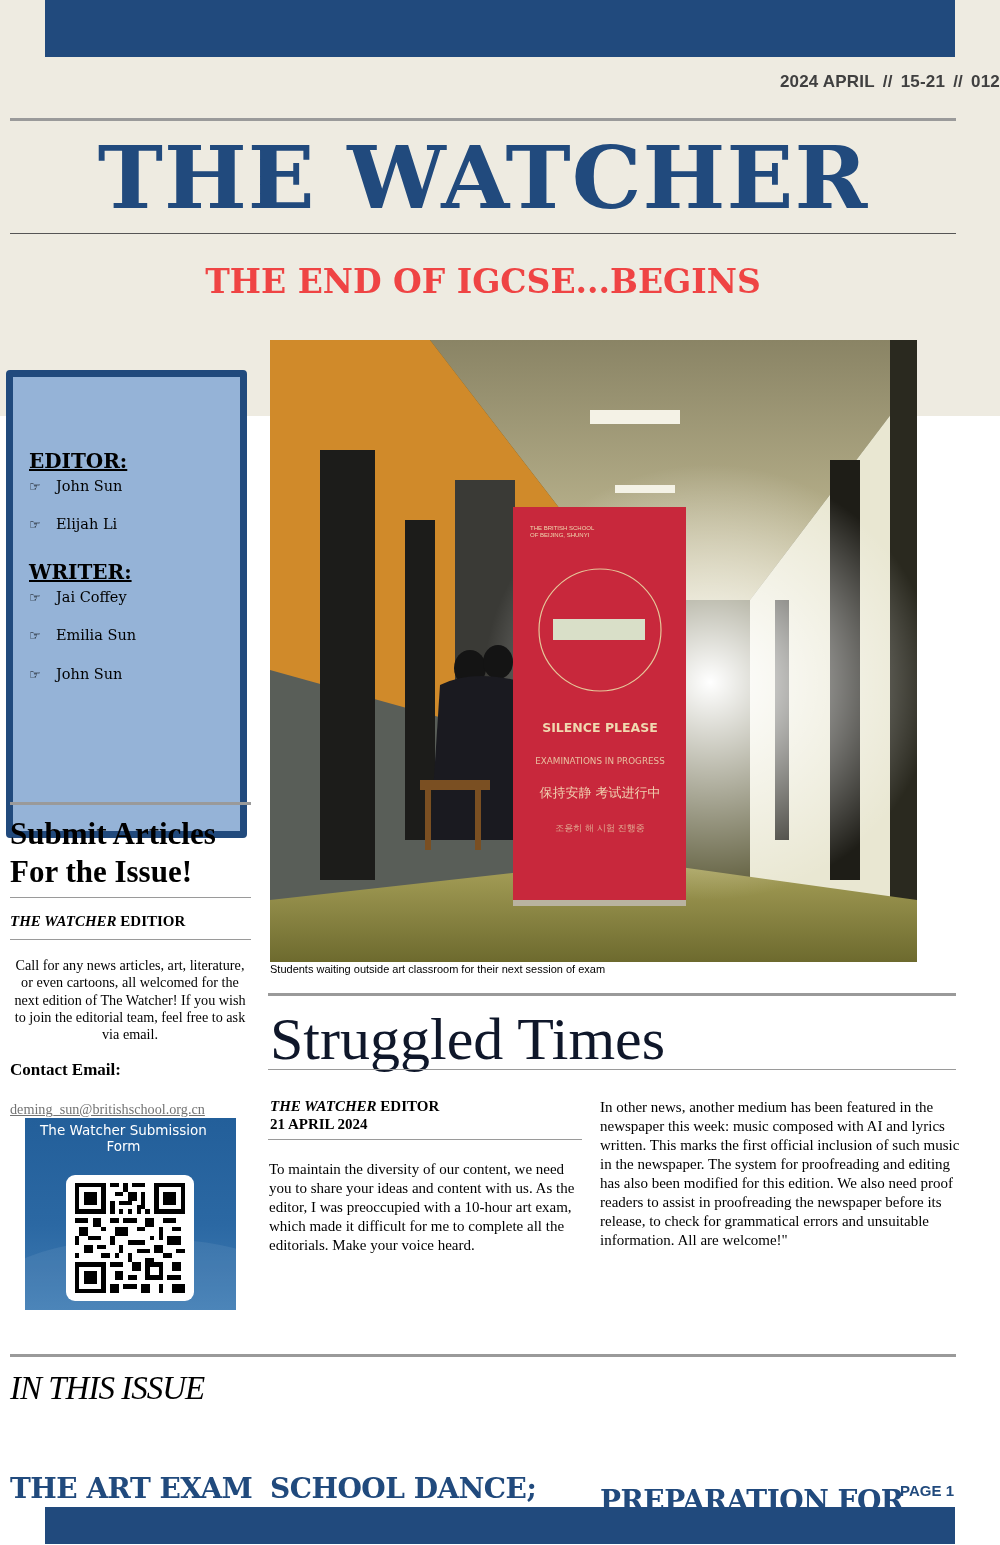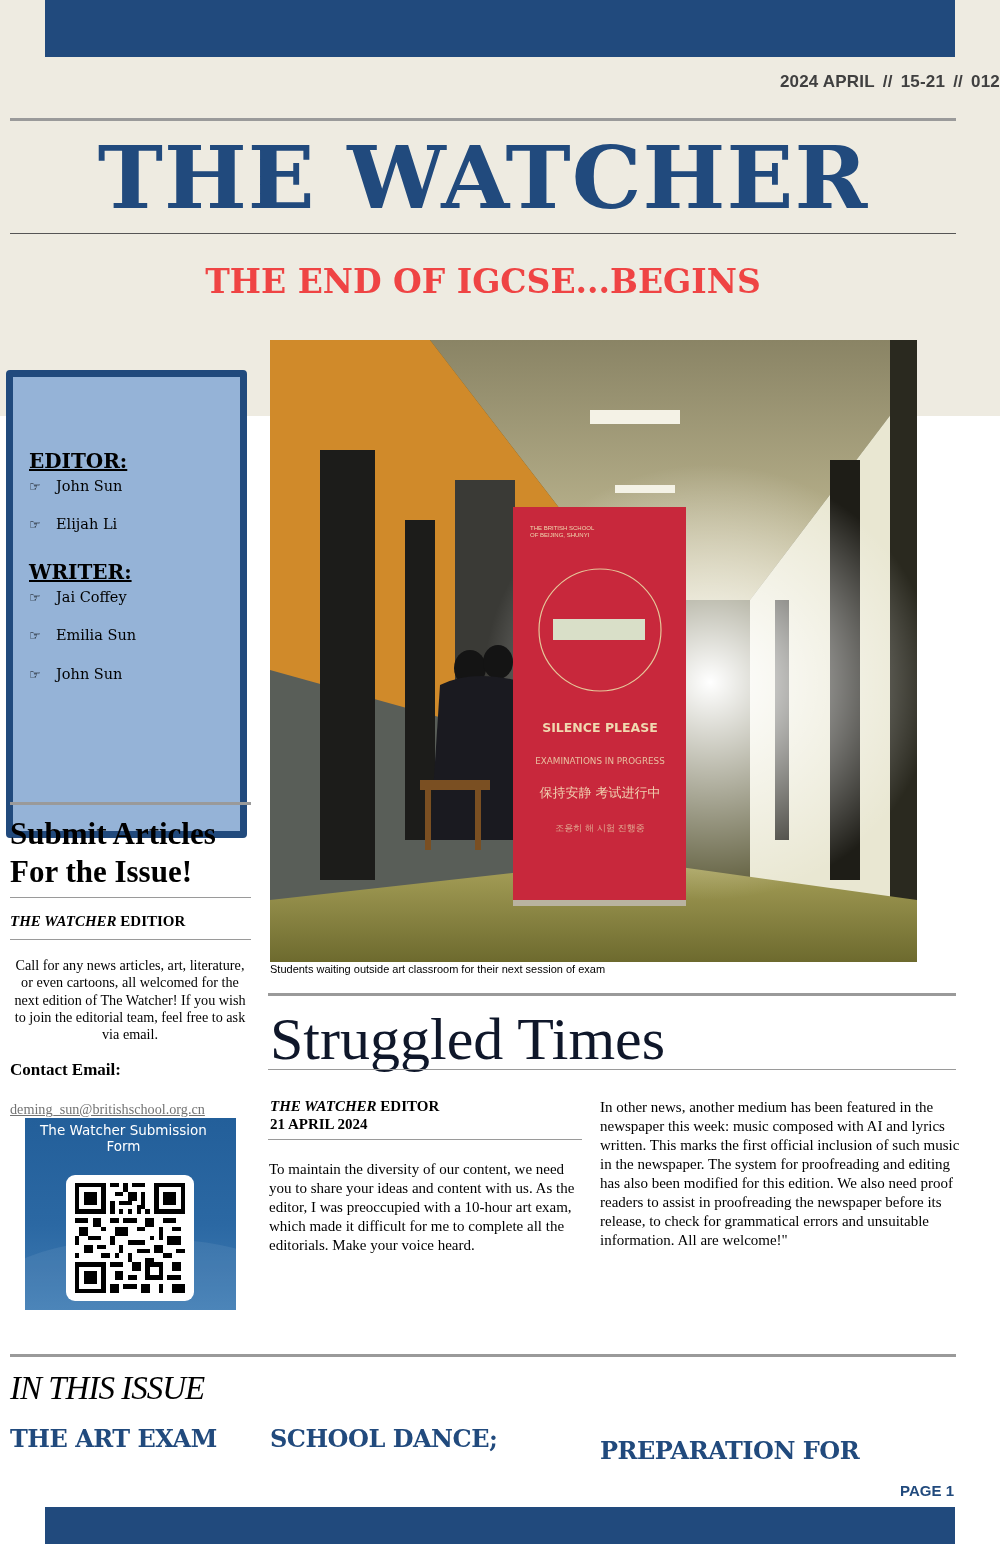--- a/index.html
+++ b/index.html
@@ -58,21 +58,21 @@
   .article-title { position: absolute; left: 270px; top: 1005px; font-family: "Liberation Serif", serif; font-size: 60px; color: #0f172a; }
 
   .art-byline { position: absolute; left: 270px; top: 1097px; font-size: 15px; font-weight: bold; line-height: 18px; }
   .art-byline i { font-style: italic; }
   .col-text { position: absolute; font-size: 15px; line-height: 19px; }
   .col1 { left: 269px; top: 1160px; width: 312px; }
   .col2 { left: 600px; top: 1098px; width: 360px; }
 
   .issue-label { position: absolute; left: 10px; top: 1370px; font-family: "Liberation Serif", serif; font-style: italic;
     font-size: 33px; color: #000000; letter-spacing: -1px; }
-  .issue-item { position: absolute; top: 1424px; font-family: "DejaVu Serif", serif; font-weight: bold; font-size: 24px; color: #214a7d; letter-spacing: -0.5px; }
+  .issue-item { position: absolute; top: 1472px; font-family: "DejaVu Serif", serif; font-weight: bold; font-size: 28px; color: #214a7d; letter-spacing: -0.5px; }
   .page-num { position: absolute; right: 46px; top: 1482px; font-family: "Liberation Sans", sans-serif; font-weight: bold; font-size: 15px; color: #214a7d; }
 </style>
 </head>
 <body>
 
 <div class="cream-bg"></div>
 <div class="top-bar"></div>
 
 <div class="dateline">
   <span>2024 APRIL</span><span class="sep">//</span><span>15-21</span><span class="sep">//</span><span>012</span>

